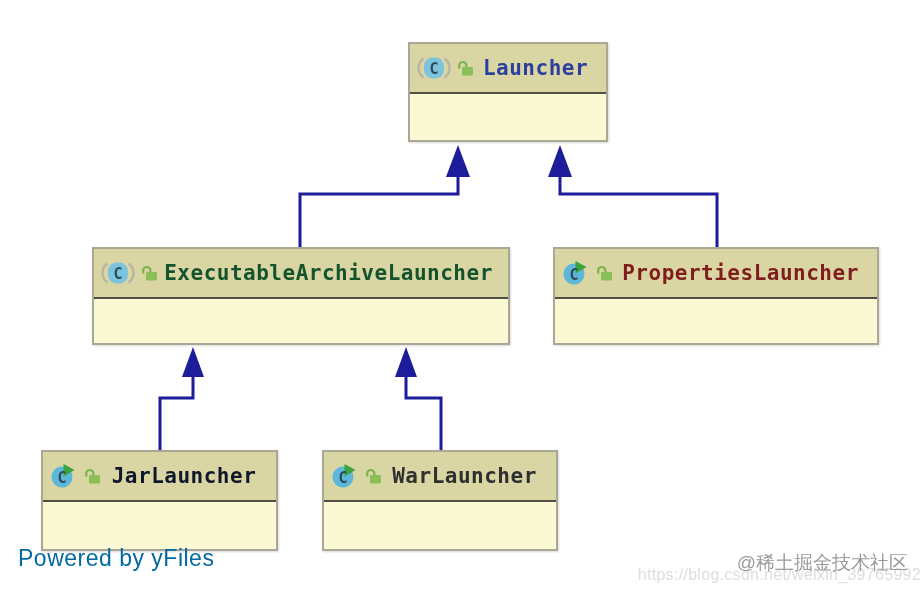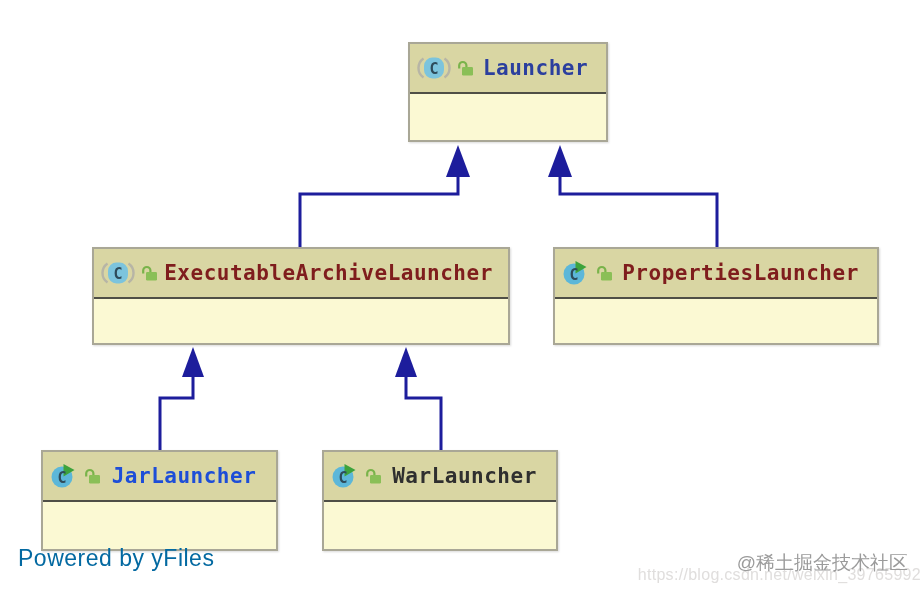--- a/index.html
+++ b/index.html
@@ -74,21 +74,21 @@
         <path d="M27.5 3.5 A11.5 11.5 0 0 1 27.5 22.5" stroke="#b7b5a6" stroke-width="2.4" fill="none"></path>
         <rect x="7" y="2.5" width="20" height="21" rx="8.5" fill="#7cc4dd"></rect>
         <text x="17" y="18.5" text-anchor="middle" font-family="DejaVu Sans Mono, monospace" font-weight="bold" font-size="15" fill="#2e4b5a">C</text>
       </svg>
       <div class="icon-gap"></div>
       <svg class="icon" width="19" height="19" viewBox="0 0 19 19">
         <path d="M3.2 9.5 V6.6 A3.6 3.6 0 0 1 10.4 6.6 V8.2" stroke="#79b34a" stroke-width="2.2" fill="none"></path>
         <rect x="6" y="8" width="11" height="8.5" rx="1.2" fill="#8abf57"></rect>
       </svg>
       <div class="label-wrap">
-        <span class="node-label" style="color: #7f1d1d;">ExecutableArchiveLauncher</span>
+        <span class="node-label" style="color: #14532d;">ExecutableArchiveLauncher</span>
       </div>
     </div>
     <div class="node-body"></div>
   </div>
 
   <div class="node" style="left:553px;top:247px;width:326px;height:98px;">
     <div class="node-header">
       <svg class="icon" width="28" height="26" viewBox="0 0 28 26">
         <circle cx="12" cy="14" r="10.5" fill="#5cb7d9"></circle>
         <polygon points="13.5,1 24.5,7 13.5,13.5" fill="#3da33c"></polygon>
@@ -112,21 +112,21 @@
         <circle cx="12" cy="14" r="10.5" fill="#5cb7d9"></circle>
         <polygon points="13.5,1 24.5,7 13.5,13.5" fill="#3da33c"></polygon>
         <text x="12" y="19.5" text-anchor="middle" font-family="DejaVu Sans Mono, monospace" font-weight="bold" font-size="15" fill="#2e4b5a">C</text>
       </svg>
       <div class="icon-gap"></div>
       <svg class="icon" width="19" height="19" viewBox="0 0 19 19">
         <path d="M3.2 9.5 V6.6 A3.6 3.6 0 0 1 10.4 6.6 V8.2" stroke="#79b34a" stroke-width="2.2" fill="none"></path>
         <rect x="6" y="8" width="11" height="8.5" rx="1.2" fill="#8abf57"></rect>
       </svg>
       <div class="label-wrap">
-        <span class="node-label" style="color: #1d4ed8;">JarLauncher</span>
+        <span class="node-label" style="color: #0f172a;">JarLauncher</span>
       </div>
     </div>
     <div class="node-body"></div>
   </div>
 
   <div class="node" style="left:322px;top:450px;width:236px;height:101px;">
     <div class="node-header">
       <svg class="icon" width="28" height="26" viewBox="0 0 28 26">
         <circle cx="12" cy="14" r="10.5" fill="#5cb7d9"></circle>
         <polygon points="13.5,1 24.5,7 13.5,13.5" fill="#3da33c"></polygon>

